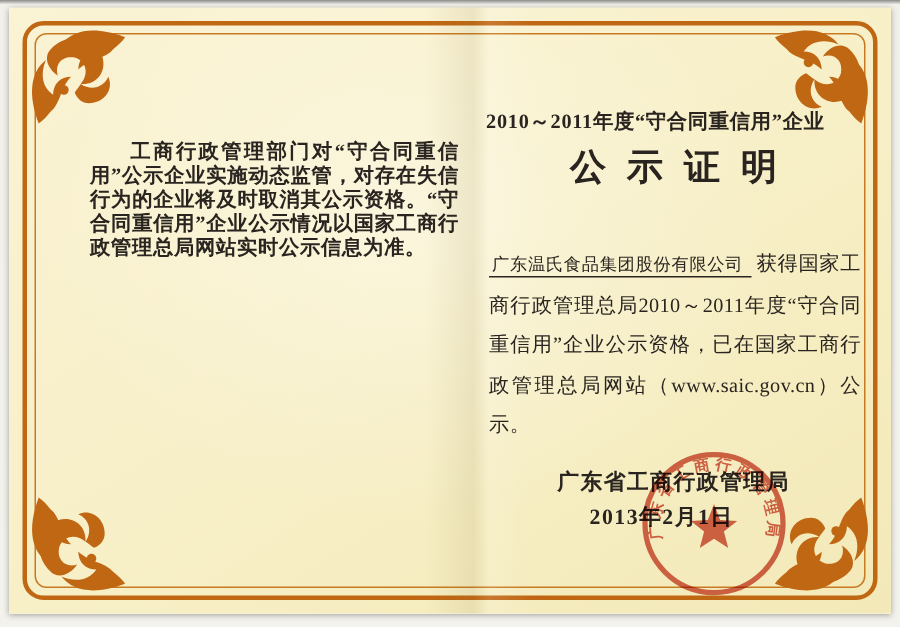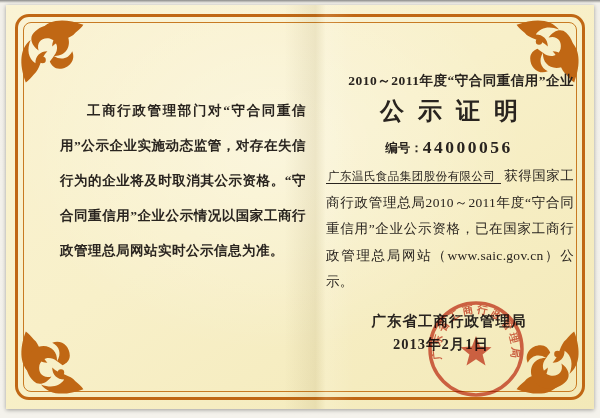--- a/index.html
+++ b/index.html
@@ -37,28 +37,28 @@
   
   .orn { position:absolute; width:72px; height:72px; color:#c06714; }
   .orn.tl { left:7px;  top:7px; }
   .orn.tr { right:7px; top:7px;    transform:rotate(90deg); }
   .orn.br { right:7px; bottom:7px; transform:rotate(180deg); }
   .orn.bl { left:7px;  bottom:7px; transform:rotate(270deg); }
 
   
   .notice {
     position:absolute; left:54px; top:88px; width:246px;
-    font-size:13.5px; font-weight:700; line-height:35px;
+    font-size:13.5px; font-weight:700; line-height:16px;
     text-indent:2em; text-align:justify; letter-spacing:.5px;
   }
 
   
   .subtitle {
     position:absolute; left:318px; top:67px; width:250px;
-    text-align:right; font-size:13.5px; font-weight:700; letter-spacing:.5px;
+    text-align:left; font-size:13.5px; font-weight:700; letter-spacing:.5px;
   }
   .title {
     position:absolute; left:318px; top:90px; width:250px;
     text-align:center; font-size:24px; font-weight:700;
     letter-spacing:14px; text-indent:14px;
   }
   .serial {
     position:absolute; left:318px; top:132px; width:250px; text-align:center;
   }
   .serial .lab { font-size:12.5px; font-weight:700; vertical-align:1px; }
@@ -127,23 +127,20 @@
       </svg>
 
     <div class="fold"></div>
 
     <p class="notice">工商行政管理部门对“守合同重信用”公示企业实施动态监管，对存在失信行为的企业将及时取消其公示资格。“守合同重信用”企业公示情况以国家工商行政管理总局网站实时公示信息为准。</p>
 
     <div class="subtitle">2010～2011年度“守合同重信用”企业</div>
 
     <div class="title">公示证明</div>
 
-    <div class="serial">
-      <span class="lab">编号：</span><span class="num">44000056</span>
-    </div>
 
     <div class="rbody">
       <p><span class="company">广东温氏食品集团股份有限公司</span> <span>获得国家工商行政管理总局2010～2011年度“守合同重信用”企业公示资格，已在国家工商行政管理总局网站（www.saic.gov.cn）公示。</span></p>
     </div>
 
     <div class="issuer">广东省工商行政管理局</div>
     <div class="date">2013年2月1日</div>
 
     <svg class="seal" viewBox="0 0 100 100">
       <circle cx="50" cy="50" r="46" fill="none" stroke="currentColor" stroke-width="3.5"></circle>

